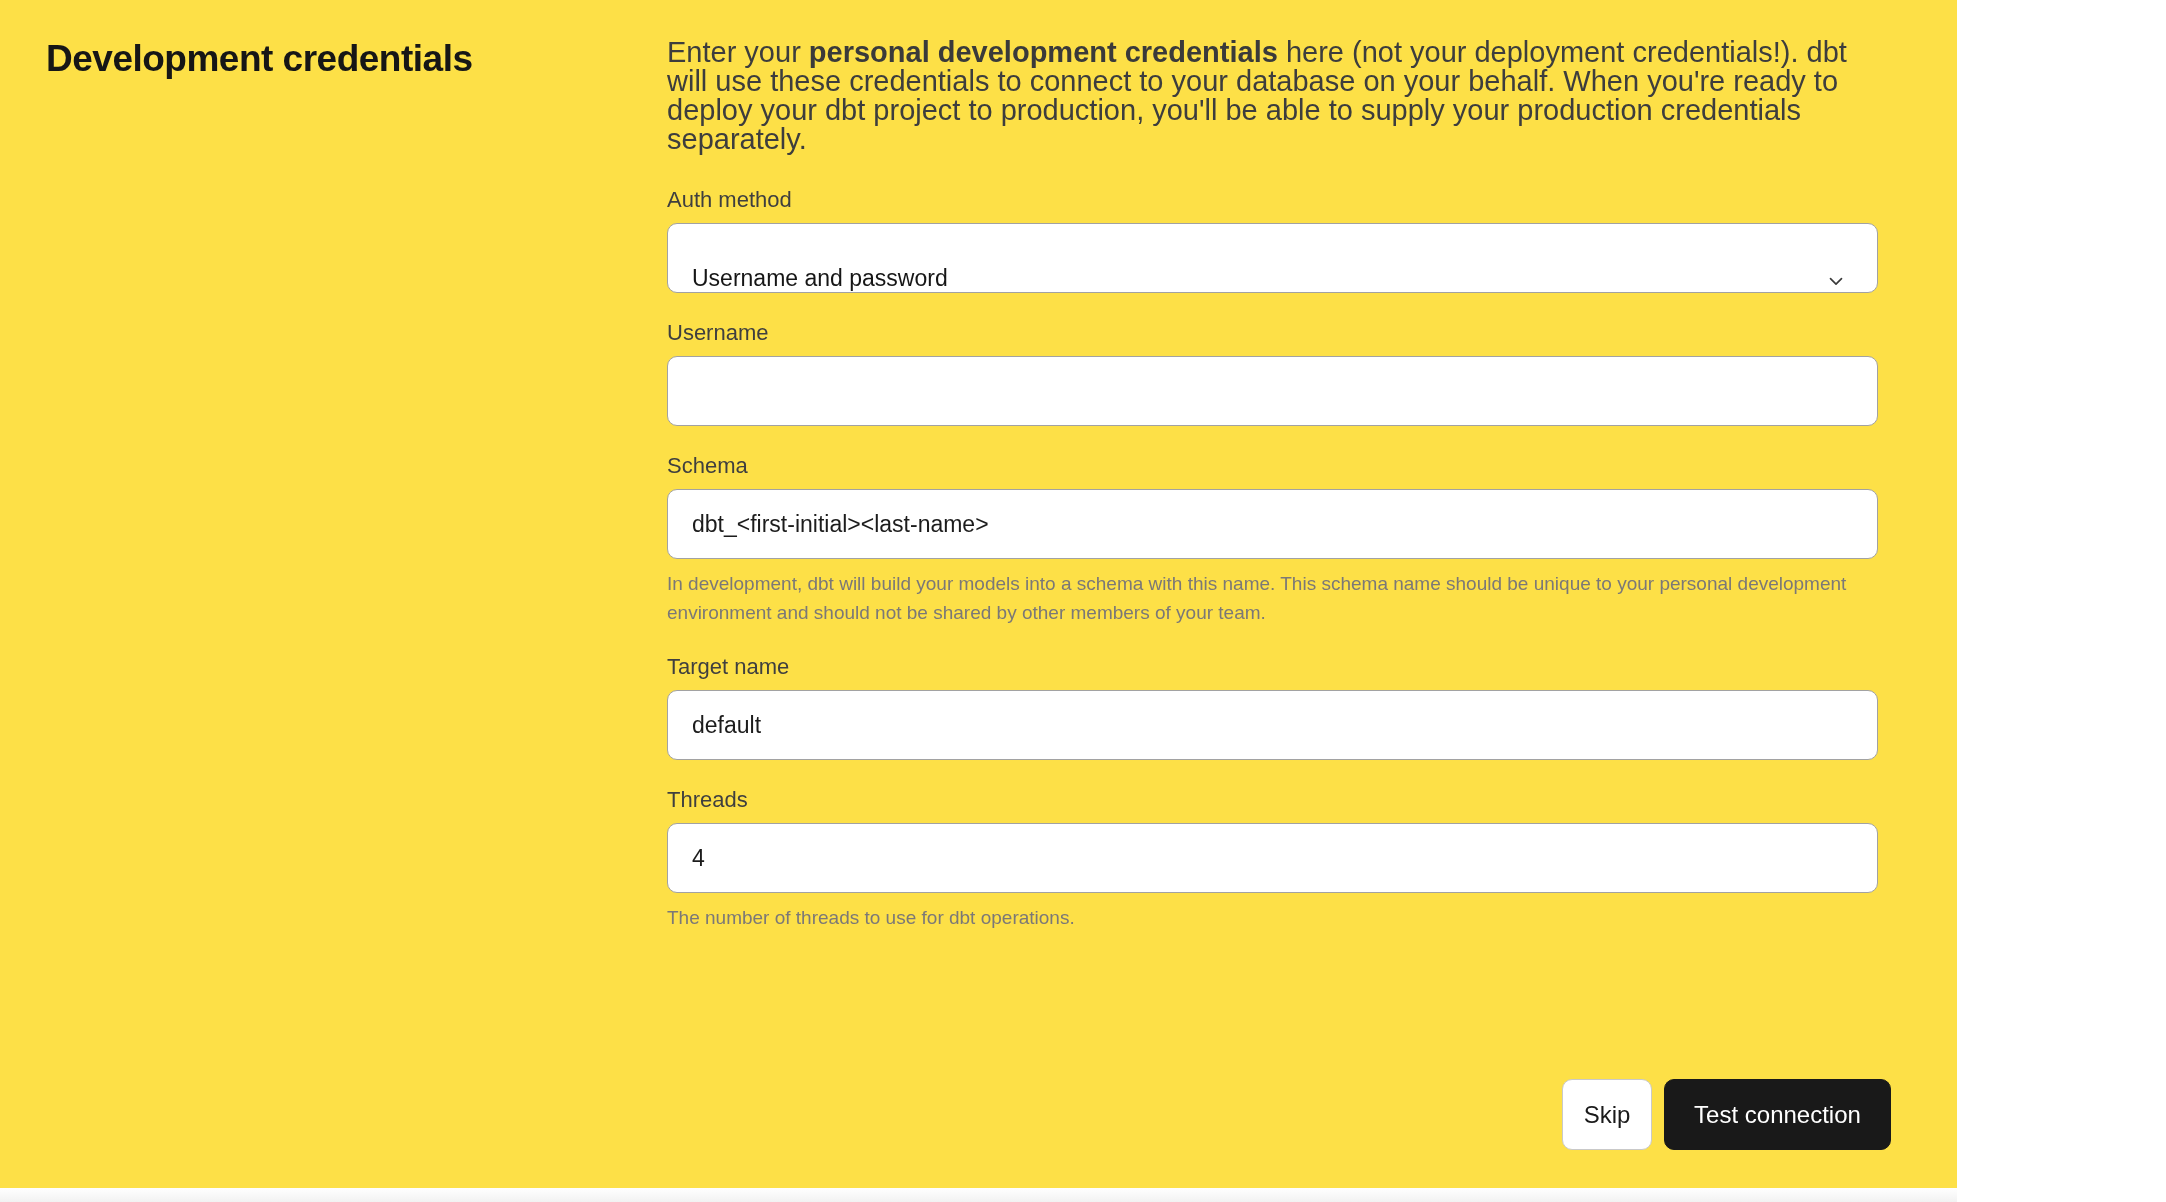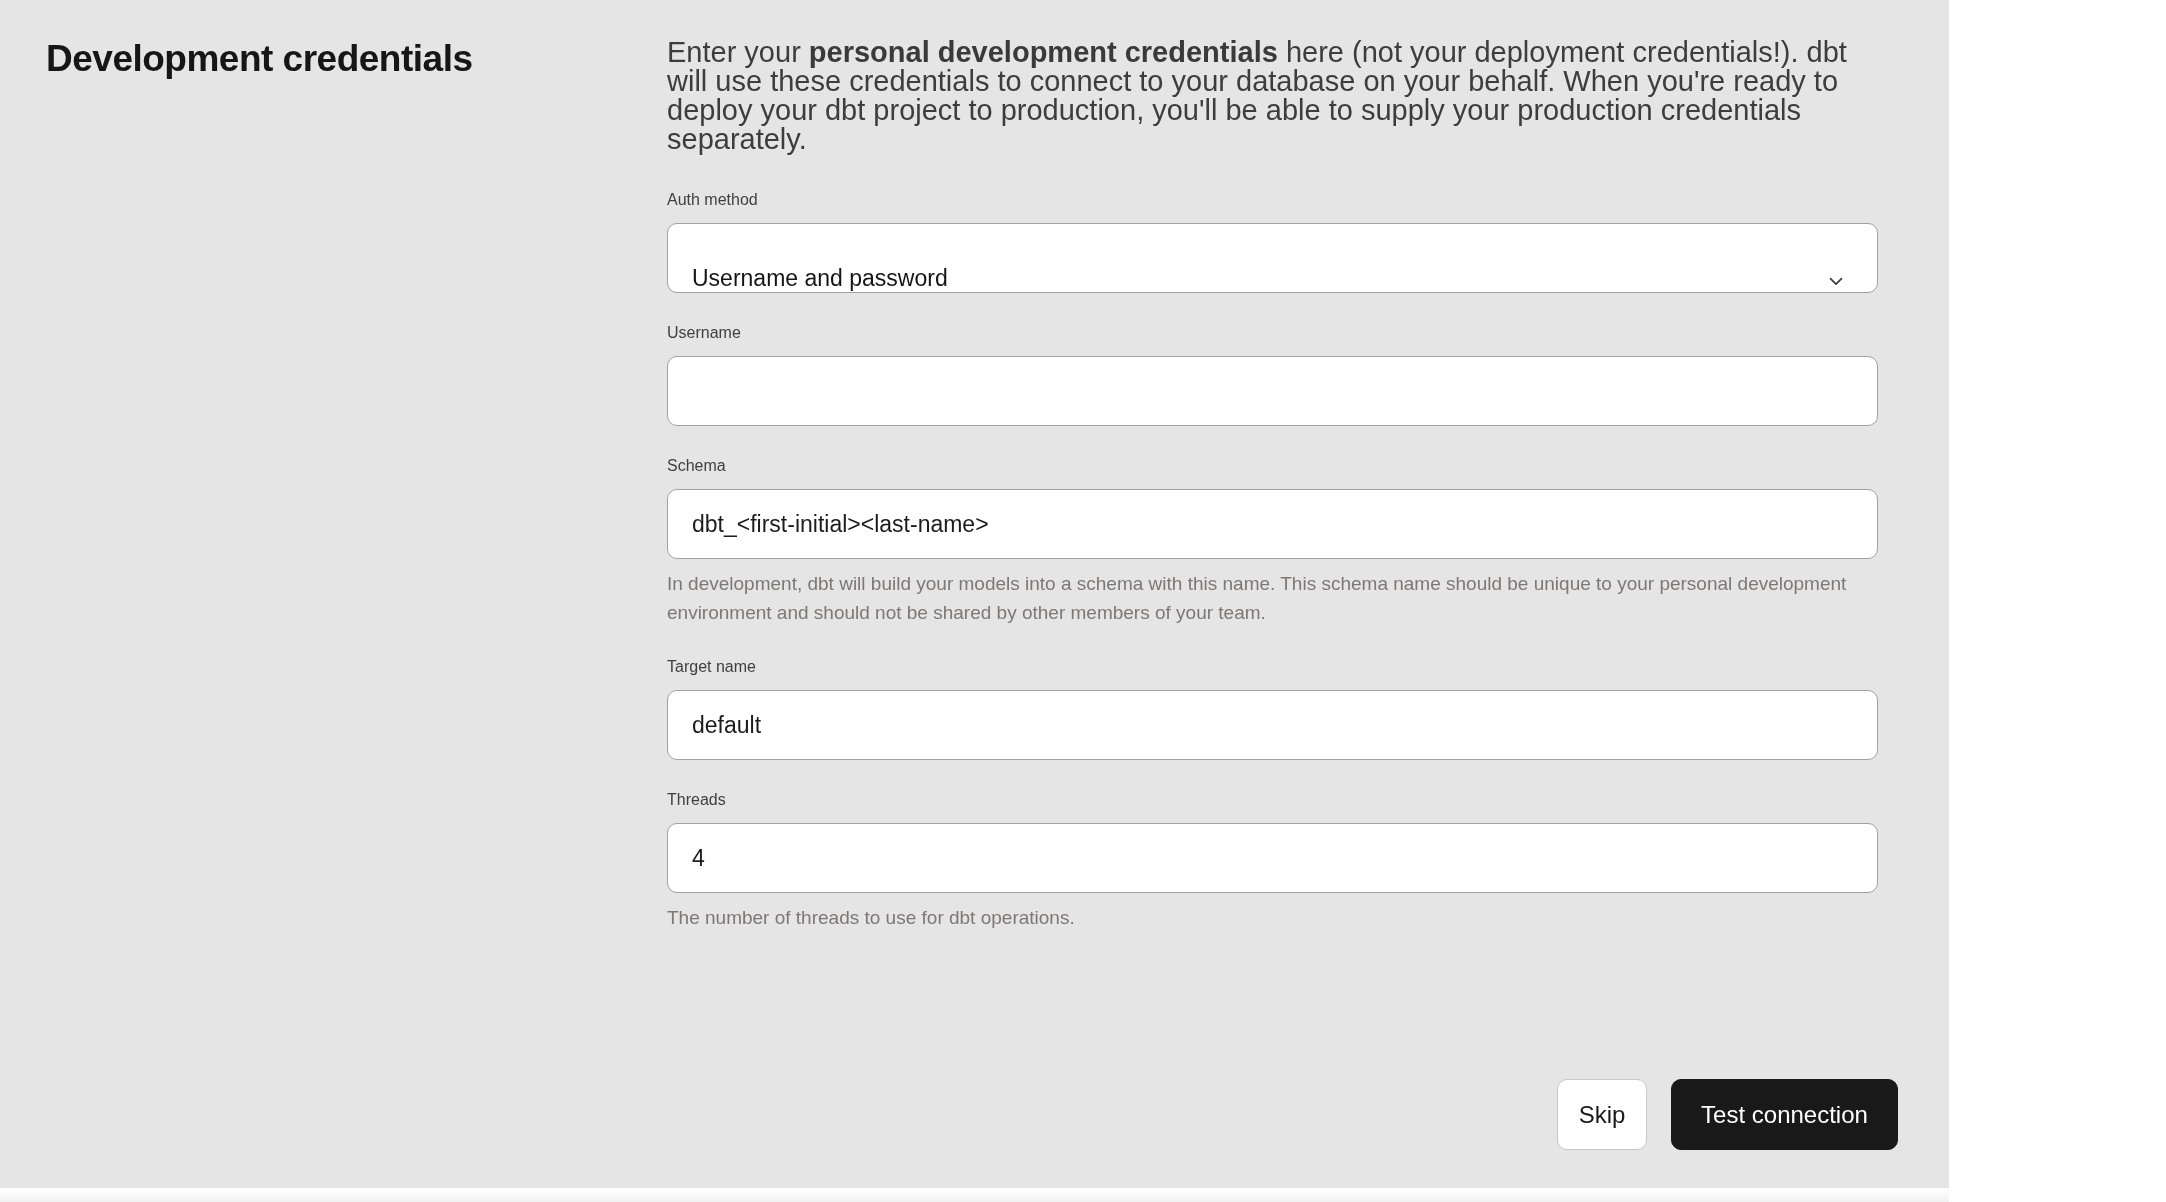--- a/index.html
+++ b/index.html
@@ -6,22 +6,23 @@
     margin: 0;
     padding: 0;
     background: #ffffff;
     font-family: "Liberation Sans", sans-serif;
     color: #1a1a1a;
   }
   .page {
     position: relative;
     width: 1949px;
     height: 1202px;
-    background: #e5e5e5;
+    background: #fde047;
     overflow: hidden;
+    padding-left: 8px;
   }
   .page-title {
     position: absolute;
     left: 46px;
     top: 38px;
     margin: 0;
     font-size: 37px;
     font-weight: 700;
     letter-spacing: -0.5px;
     color: #161616;
@@ -36,21 +37,21 @@
     margin: 0 0 32px 0;
     font-size: 29px;
     line-height: 29px;
     color: #3d3d3d;
   }
   .description b { font-weight: 700; color: #3a3a3a; }
   .field-group { margin-top: 26px; }
   .field-group.first { margin-top: 0; }
   .field-label {
     display: block;
-    font-size: 16px;
+    font-size: 22px;
     line-height: 27px;
     color: #3f3f3f;
     margin-bottom: 10px;
   }
   .text-input, .select-box {
     box-sizing: border-box;
     width: 100%;
     height: 70px;
     border: 1.5px solid #a2a2a2;
     border-radius: 10px;
@@ -76,23 +77,23 @@
   }
   .help-text {
     margin: 10px 0 0 0;
     font-size: 19px;
     line-height: 29px;
     color: #7b7877;
   }
   .actions {
     position: absolute;
     top: 1079px;
-    right: 51px;
+    right: 66px;
     display: flex;
-    gap: 24px;
+    gap: 12px;
   }
   .btn {
     box-sizing: border-box;
     height: 71px;
     border-radius: 10px;
     font-family: "Liberation Sans", sans-serif;
     font-size: 24px;
     display: flex;
     align-items: center;
     justify-content: center;

